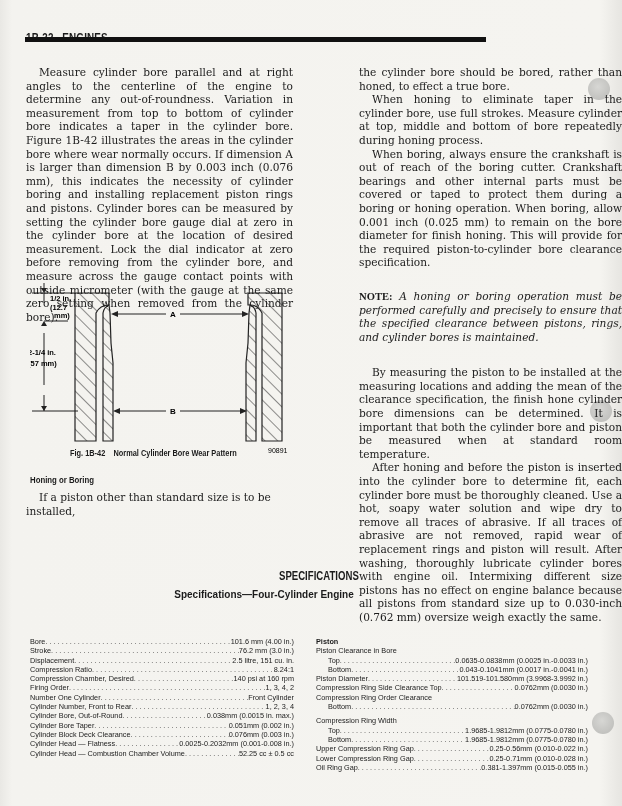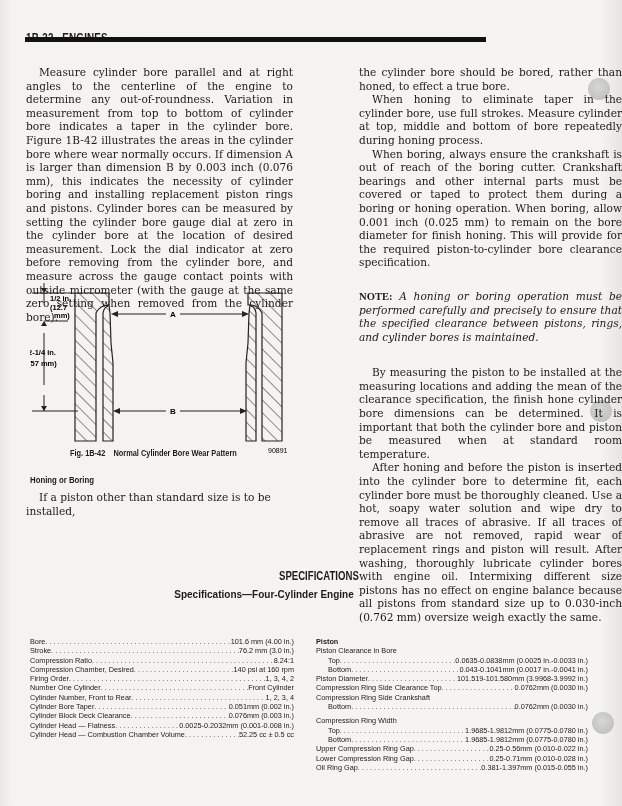--- a/index.html
+++ b/index.html
@@ -158,20 +158,25 @@
       <span class="lbl">Bore</span>
       <span class="dots"></span>
       <span class="val">101.6 mm (4.00 in.)</span>
     </div>
   <div class="row">
       <span class="lbl">Stroke</span>
       <span class="dots"></span>
       <span class="val">76.2 mm (3.0 in.)</span>
     </div>
   <div class="row">
+      <span class="lbl">Displacement</span>
+      <span class="dots"></span>
+      <span class="val">2.5 litre, 151 cu. in.</span>
+    </div>
+  <div class="row">
       <span class="lbl">Compression Ratio</span>
       <span class="dots"></span>
       <span class="val">8.24:1</span>
     </div>
   <div class="row">
       <span class="lbl">Compression Chamber, Desired</span>
       <span class="dots"></span>
       <span class="val">140 psi at 160 rpm</span>
     </div>
   <div class="row">
@@ -181,20 +186,25 @@
     </div>
   <div class="row">
       <span class="lbl">Number One Cylinder</span>
       <span class="dots"></span>
       <span class="val">Front Cylinder</span>
     </div>
   <div class="row">
       <span class="lbl">Cylinder Number, Front to Rear</span>
       <span class="dots"></span>
       <span class="val">1, 2, 3, 4</span>
+    </div>
+  <div class="row">
+      <span class="lbl">Cylinder Bore, Out-of-Round</span>
+      <span class="dots"></span>
+      <span class="val">0.038mm (0.0015 in. max.)</span>
     </div>
   <div class="row">
       <span class="lbl">Cylinder Bore Taper</span>
       <span class="dots"></span>
       <span class="val">0.051mm (0.002 in.)</span>
     </div>
   <div class="row">
       <span class="lbl">Cylinder Block Deck Clearance</span>
       <span class="dots"></span>
       <span class="val">0.076mm (0.003 in.)</span>
@@ -232,21 +242,21 @@
       <span class="lbl">Piston Diameter</span>
       <span class="dots"></span>
       <span class="val">101.519-101.580mm (3.9968-3.9992 in.)</span>
     </div>
   <div class="row">
       <span class="lbl">Compression Ring Side Clearance Top</span>
       <span class="dots"></span>
       <span class="val">0.0762mm (0.0030 in.)</span>
     </div>
   <div class="row">
-      <span class="lbl">Compression Ring Side Crankshaft</span>
+      <span class="lbl">Compression Ring Order Clearance</span>
     </div>
   <div class="row indent">
       <span class="lbl">Bottom</span>
       <span class="dots"></span>
       <span class="val">0.0762mm (0.0030 in.)</span>
     </div>
   <div class="row gap">
       <span class="lbl">Compression Ring Width</span>
     </div>
   <div class="row indent">

